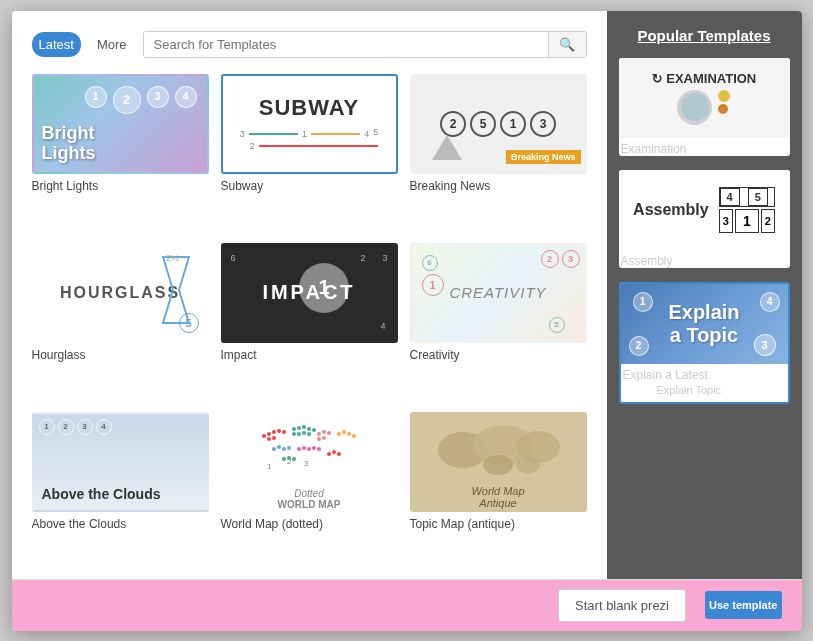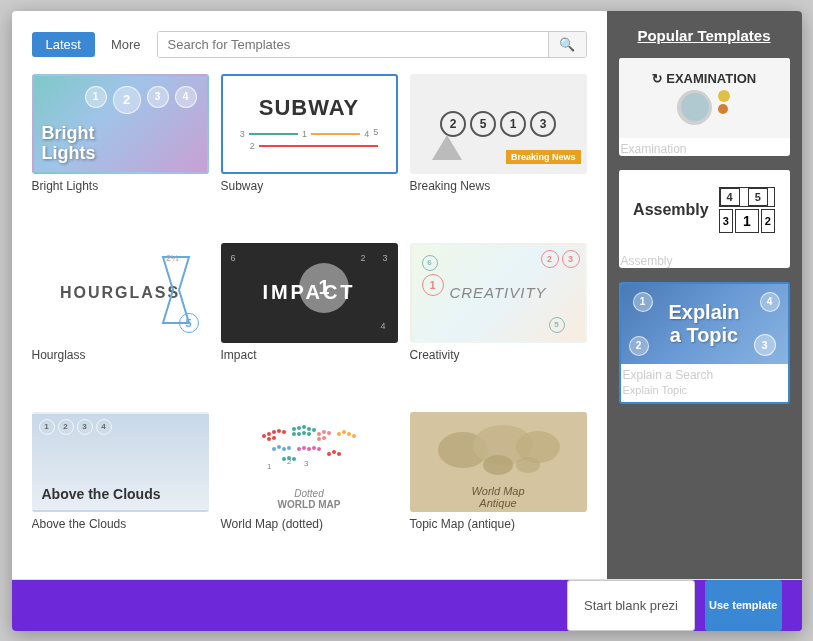--- a/index.html
+++ b/index.html
@@ -39,22 +39,22 @@
     .toolbar {
       display: flex;
       align-items: center;
       gap: 8px;
       margin-bottom: 16px;
     }
     .btn-latest {
       background: #3a87d4;
       color: #fff;
       border: none;
-      padding: 5px 14px;
-      border-radius: 3px;
+      padding: 5px 7px;
+      border-radius: 12px;
       font-size: 13px;
       cursor: pointer;
     }
     .btn-more {
       background: none;
       border: none;
       color: #555;
       font-size: 13px;
       cursor: pointer;
       padding: 5px 8px;
@@ -418,26 +418,27 @@
       text-shadow: 1px 1px 2px rgba(0,0,0,0.3);
     }
 
     
     .footer {
       position: absolute;
       bottom: 0;
       left: 0;
       right: 0;
       height: 52px;
-      background: #6d28d9;
+      background: #f9a8d4;
       border-top: 1px solid #ddd;
       display: flex;
+      align-items: center;
       justify-content: flex-end;
       padding: 0 20px;
-      gap: 10px;
+      gap: 19px;
     }
     .btn-blank {
       background: #fff;
       border: 1px solid #ccc;
       color: #555;
       padding: 8px 16px;
       border-radius: 3px;
       font-size: 13px;
       cursor: pointer;
     }
@@ -707,22 +708,22 @@
     </div>
 
     <div class="popular-card" style="border:2px solid #3a87d4;">
       <div class="popular-thumb thumb-explain">
         <div style="position:absolute;top:8px;left:12px;width:20px;height:20px;border-radius:50%;background:rgba(255,255,255,0.3);border:1.5px solid rgba(255,255,255,0.7);display:flex;align-items:center;justify-content:center;font-size:10px;color:#fff;font-weight:bold;">1</div>
         <div style="position:absolute;top:8px;right:8px;width:20px;height:20px;border-radius:50%;background:rgba(255,255,255,0.3);border:1.5px solid rgba(255,255,255,0.7);display:flex;align-items:center;justify-content:center;font-size:10px;color:#fff;font-weight:bold;">4</div>
         <div style="position:absolute;bottom:8px;left:8px;width:20px;height:20px;border-radius:50%;background:rgba(255,255,255,0.3);border:1.5px solid rgba(255,255,255,0.7);display:flex;align-items:center;justify-content:center;font-size:10px;color:#fff;font-weight:bold;">2</div>
         <div style="position:absolute;bottom:8px;right:12px;width:22px;height:22px;border-radius:50%;background:rgba(255,255,255,0.35);border:1.5px solid rgba(255,255,255,0.7);display:flex;align-items:center;justify-content:center;font-size:11px;color:#fff;font-weight:bold;">3</div>
         <div class="explain-title">Explain<br>a Topic</div>
       </div>
-      <div class="popular-label">Explain a Search</div>
-      <div style="color:#ccc;font-size:11px;padding:2px 2px 6px 2px;">Explain Topic</div>
+      <div class="popular-label">Explain a Latest</div>
+      <div style="color:#ccc;font-size:11px;padding:2px 2px 6px 2px;margin-left:34px;">Explain Topic</div>
     </div>
 
   </div>
 
   <div class="footer">
     <button class="btn-blank">Start blank prezi</button>
     <button class="btn-use">Use template</button>
   </div>
 
 </div>

